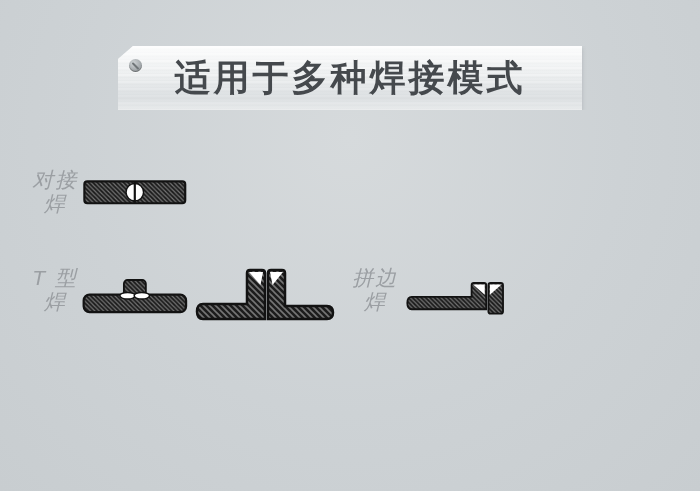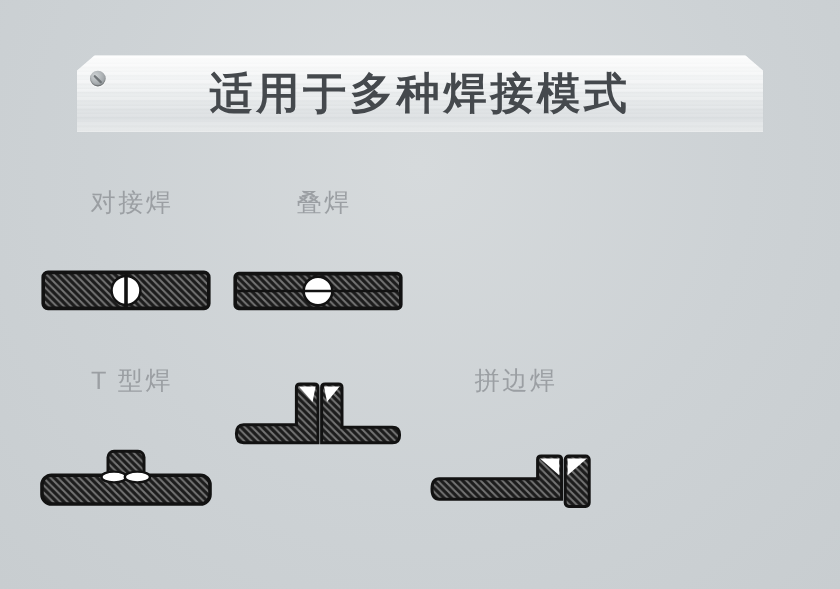--- a/index.html
+++ b/index.html
@@ -4,21 +4,21 @@
 <style>
   html,body{margin:0;padding:0;}
   body{
     width:700px;height:491px;overflow:hidden;
     font-family:"Liberation Sans","DejaVu Sans",sans-serif;
     background:radial-gradient(ellipse at 50% 28%, #d6dadc 0%, #cdd2d5 55%, #c8cdd0 100%);
   }
   
   .plate{
     position:relative;
-    width:572px;height:64px;
+    width:464px;height:64px;
     margin:46px auto 0 auto;
     background:
       linear-gradient(180deg, rgba(255,255,255,.85) 0%, rgba(235,238,239,.35) 45%, rgba(206,211,214,.55) 80%, rgba(228,231,232,.6) 100%),
       repeating-linear-gradient(180deg, #f4f5f6 0px, #f4f5f6 2px, #e6e8e9 3px, #eff1f2 5px, #e9ebec 7px);
     clip-path:polygon(15px 0, 557px 0, 572px 13px, 572px 64px, 0 64px, 0 13px);
     box-shadow:0 2px 4px rgba(90,96,100,.25);
   }
   .plate-title{
     margin:0;line-height:64px;text-align:center;
     font-size:36px;font-weight:700;color:#45494d;letter-spacing:3px;
@@ -31,21 +31,21 @@
   .screw-slot{
     position:absolute;left:2px;top:5.5px;width:9px;height:2px;background:#707578;
     transform:rotate(45deg);border-radius:1px;
   }
   
   .modes{margin-top:48px;}
   .mode-row{
     display:grid;grid-template-columns:repeat(4,160px);justify-content:center;
   }
   .mode-row.second{margin-top:28px;}
-  .mode-cell{display:flex;flex-direction:column;}
+  .mode-cell{display:flex;flex-direction:row;align-items:center;font-style:italic;}
   .mode-label{
     height:24px;line-height:24px;margin-bottom:26px;
     font-size:21px;color:#9b9fa3;letter-spacing:2px;text-align:center;
   }
   .mode-diagram{width:150px;height:70px;}
   svg{display:block;}
 </style>
 </head>
 <body>
 
@@ -72,29 +72,20 @@
     <div class="mode-cell">
       <div class="mode-label">对接焊</div>
       <svg class="mode-diagram" viewBox="0 0 150 70">
         <rect x="6" y="19" width="138" height="30" rx="4" fill="url(#hatch)" stroke="#121212" stroke-width="3"></rect>
         <circle cx="75" cy="34" r="12" fill="#ffffff" stroke="#121212" stroke-width="2"></circle>
         <line x1="75" y1="20" x2="75" y2="48" stroke="#121212" stroke-width="3"></line>
       </svg>
     </div>
 
 
-    <div class="mode-cell">
-      <div class="mode-label">叠焊</div>
-      <svg class="mode-diagram" viewBox="0 0 150 70">
-        <rect x="6" y="20" width="138" height="29" rx="3" fill="url(#hatch)" stroke="#121212" stroke-width="3"></rect>
-        <line x1="8" y1="34.5" x2="142" y2="34.5" stroke="#121212" stroke-width="2"></line>
-        <circle cx="75" cy="34.5" r="12" fill="#ffffff" stroke="#121212" stroke-width="2.2"></circle>
-        <line x1="63.5" y1="34.5" x2="86.5" y2="34.5" stroke="#121212" stroke-width="2"></line>
-      </svg>
-    </div>
 
 
   </section>
 
   <section class="mode-row second">
 
     <div class="mode-cell">
       <div class="mode-label">T 型焊</div>
       <svg class="mode-diagram" viewBox="0 0 150 70">
         <rect x="60" y="20" width="30" height="26" rx="5" fill="url(#hatch)" stroke="#121212" stroke-width="2.5"></rect>

